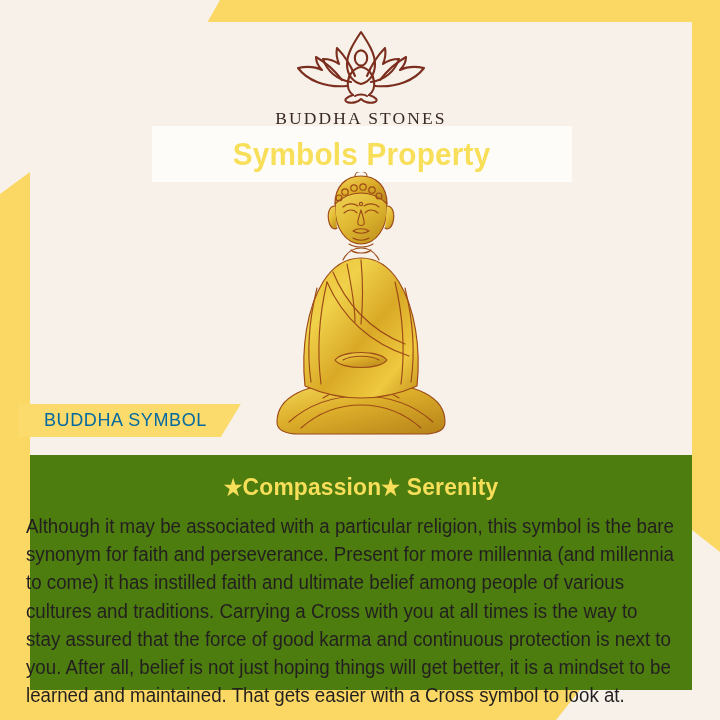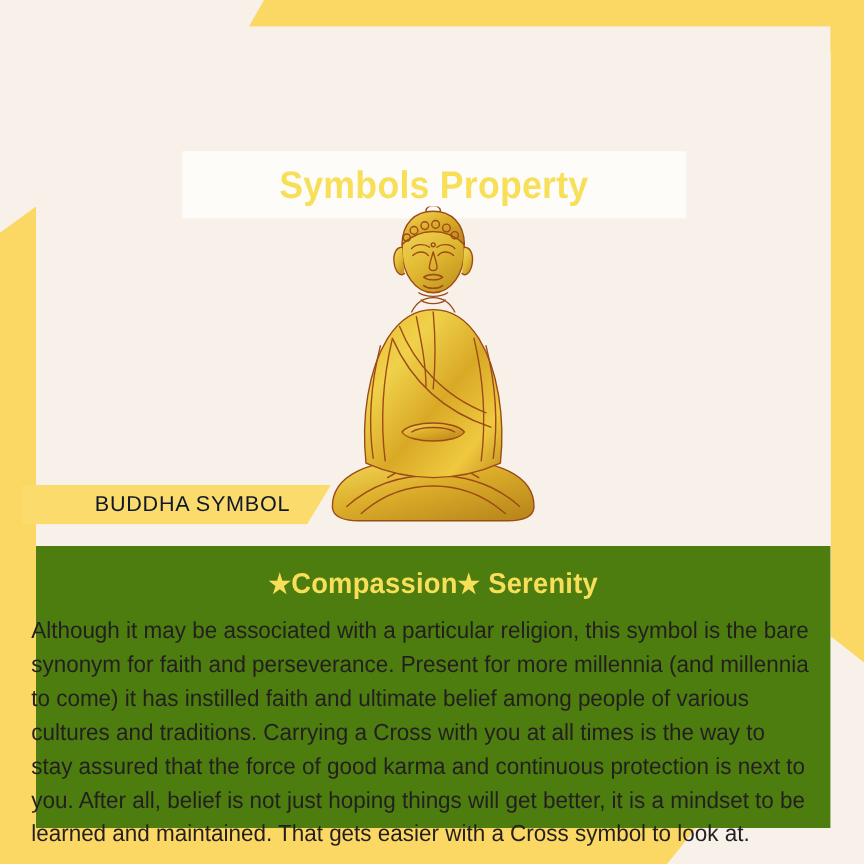--- a/index.html
+++ b/index.html
@@ -133,25 +133,24 @@
     left: -12px;
     top: 382px;
     height: 33px;
     padding: 0 34px 0 26px;
     background: #FADB6C;
     display: flex;
     align-items: center;
     clip-path: polygon(0 0, 100% 0, calc(100% - 20px) 100%, 0 100%);
   }
   .ribbon-text {
-    color: #0f172a;
+    color: #0369a1;
     font-size: 18px;
     letter-spacing: 0.6px;
     white-space: nowrap;
-    margin-left: 35px;
   }
 
   
   .content-card {
     position: absolute;
     left: 0;
     right: 0;
     top: 433px;
     bottom: 0;
     background: #4d7c0f;
@@ -187,20 +186,46 @@
 
 <div id="poster">
 
   <div class="band band-top"></div>
   <div class="band band-right"></div>
   <div class="band band-left"></div>
   <div class="band band-bottom"></div>
 
   <div class="stage">
 
+    <div class="logo-wrap">
+      <svg class="logo-mark" viewBox="0 0 152 78" aria-hidden="true">
+        <g fill="none" stroke="#7B2E1E" stroke-width="2.1" stroke-linecap="round" stroke-linejoin="round">
+
+          <path d="M62 60 C40 62 22 54 13 42 C22 40 31 41 37 44 C33 40 31 35 31 31 C40 36 50 45 57 54"></path>
+
+          <path d="M90 60 C112 62 130 54 139 42 C130 40 121 41 115 44 C119 40 121 35 121 31 C112 36 102 45 95 54"></path>
+
+          <path d="M66 56 C52 54 42 45 38 33 C44 33 50 35 54 38 C52 33 51 27 52 22 C59 29 66 40 70 50"></path>
+
+          <path d="M86 56 C100 54 110 45 114 33 C108 33 102 35 98 38 C100 33 101 27 100 22 C93 29 86 40 82 50"></path>
+
+          <path d="M76 6 C68 18 62 28 62 38 C62 49 68 56 76 58 C84 56 90 49 90 38 C90 28 84 18 76 6Z"></path>
+
+          <ellipse cx="76" cy="32" rx="6.2" ry="7.6"></ellipse>
+
+          <path d="M76 41 C69 42 64 48 63 55 C62 61 64 66 68 69"></path>
+          <path d="M76 41 C83 42 88 48 89 55 C90 61 88 66 84 69"></path>
+
+          <path d="M68 69 C62 71 58 74 62 76 C67 78 73 76 76 73 C79 76 85 78 90 76 C94 74 90 71 84 69"></path>
+
+          <path d="M70 70 C73 68 79 68 82 70"></path>
+        </g>
+      </svg>
+      <div class="logo-text">BUDDHA STONES</div>
+    </div>
 
     <div class="title-banner">
       <div class="title-text">Symbols Property</div>
     </div>
 
     <div class="buddha-wrap">
       <svg class="buddha-svg" viewBox="0 0 200 272" aria-hidden="true">
         <defs>
           <linearGradient id="goldA" x1="0" y1="0" x2="1" y2="1">
             <stop offset="0%" stop-color="#E8B92E"></stop>

